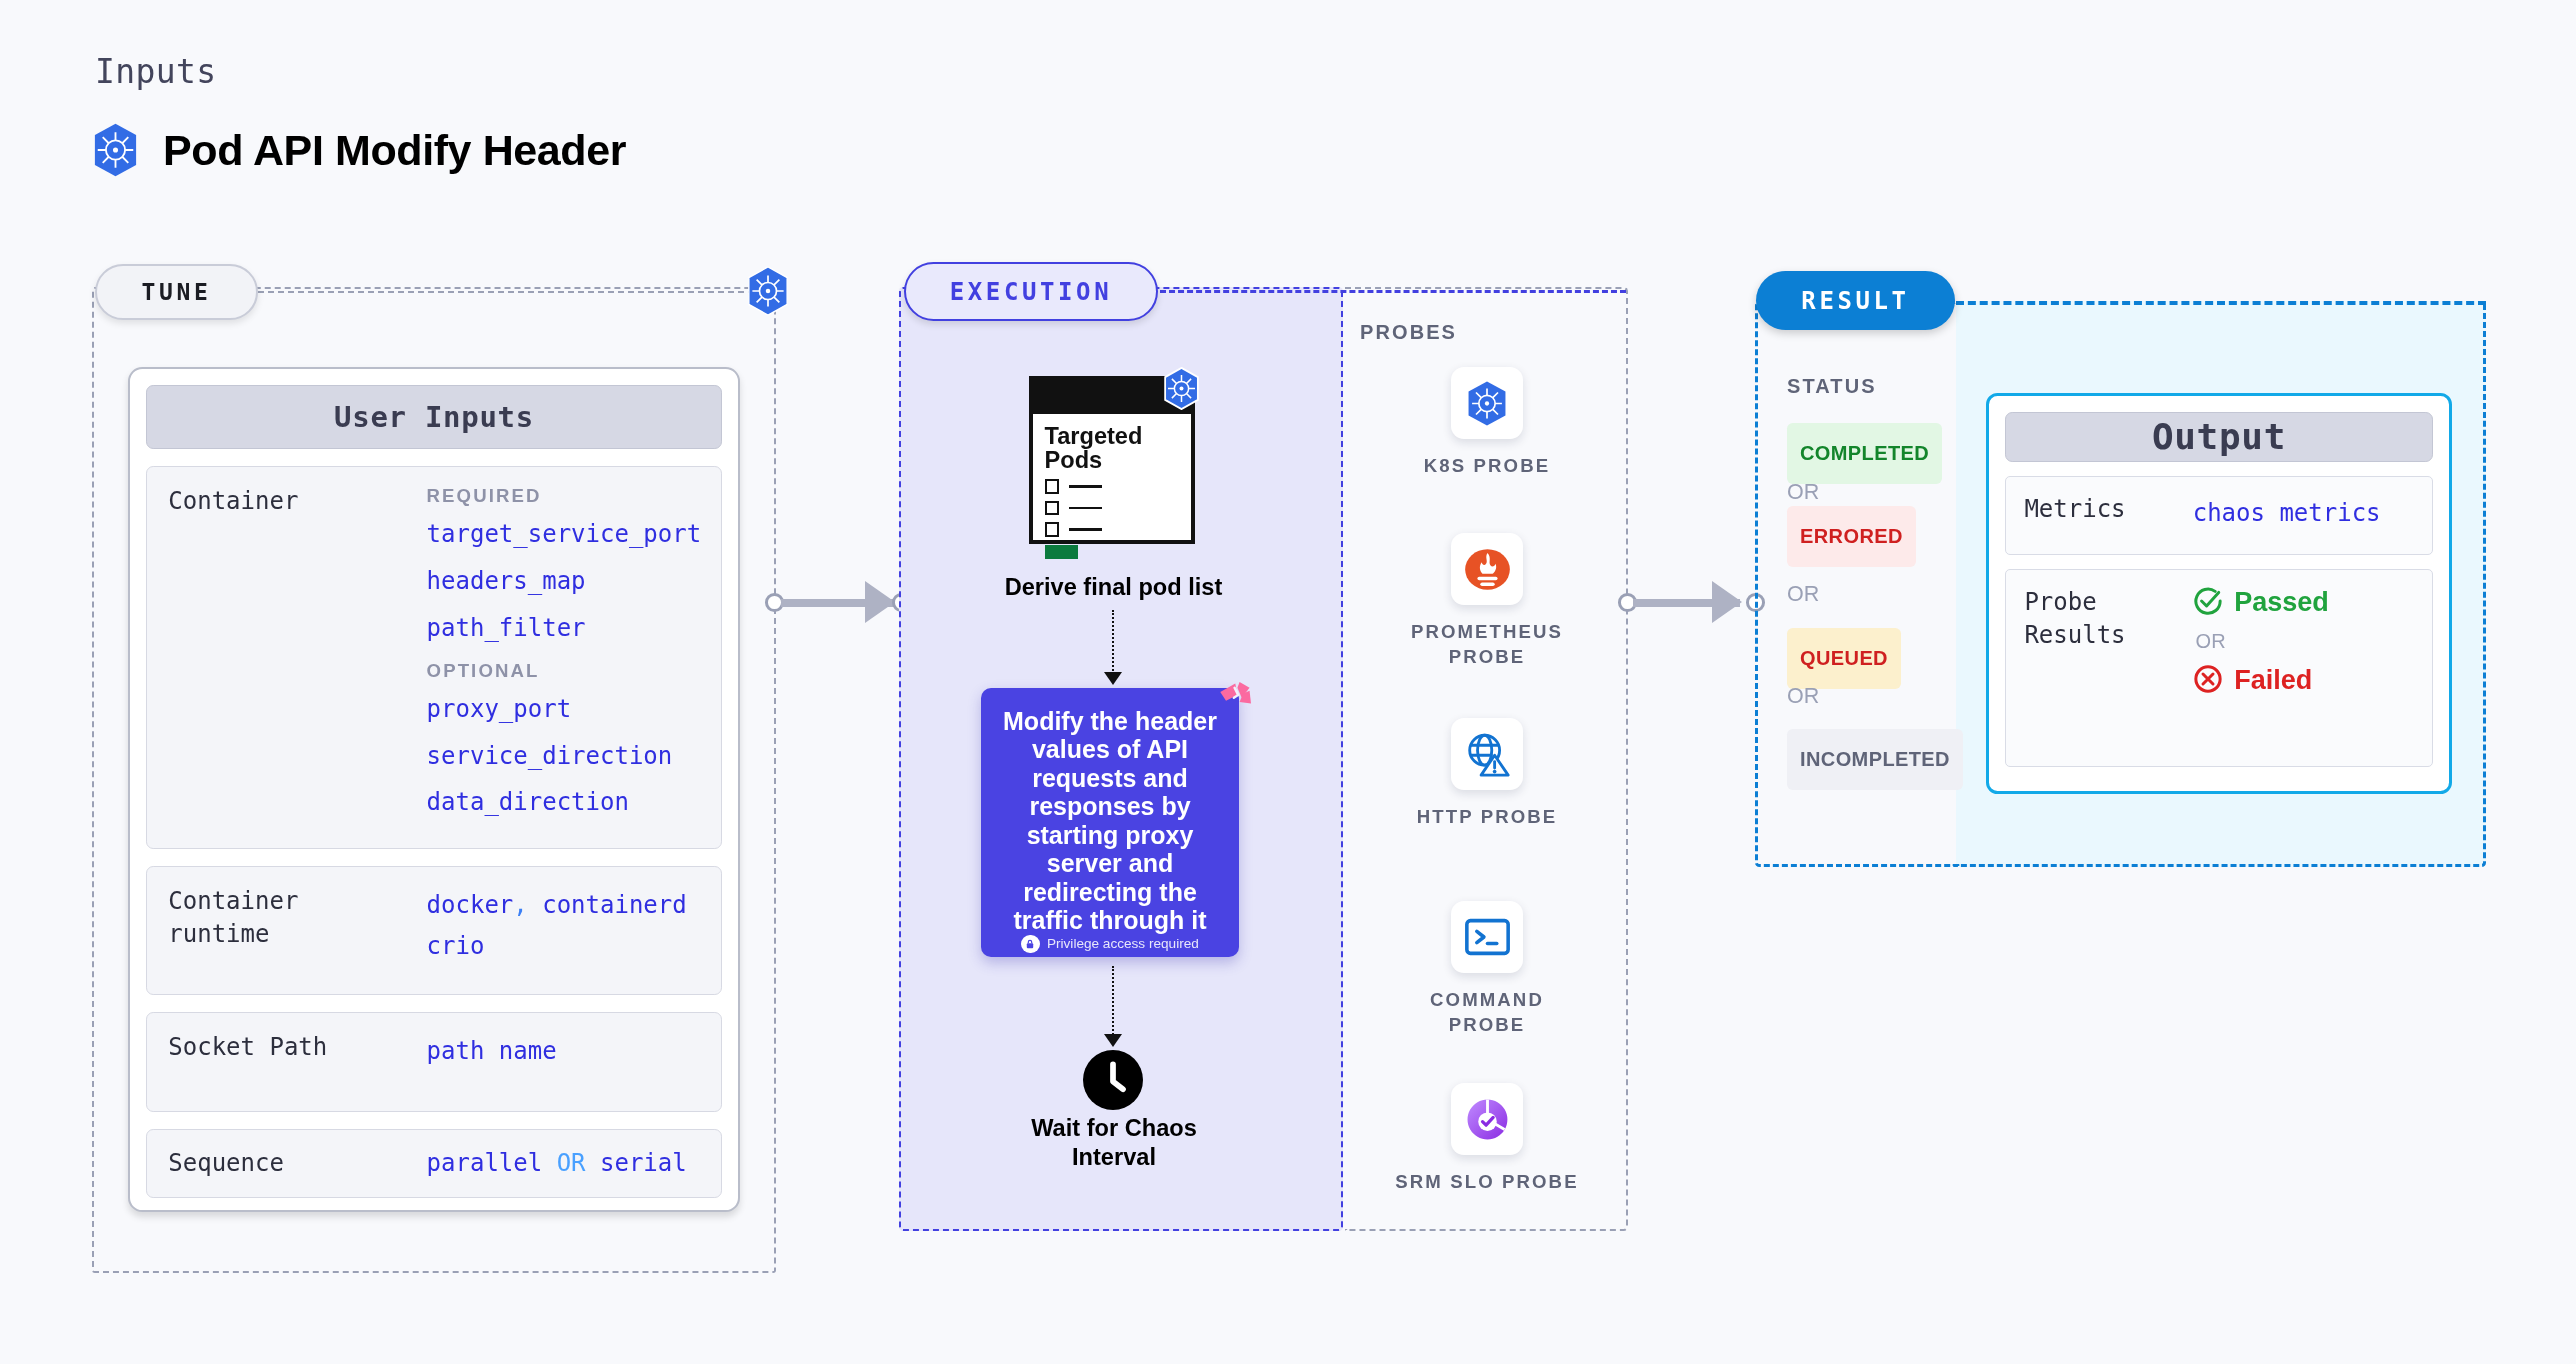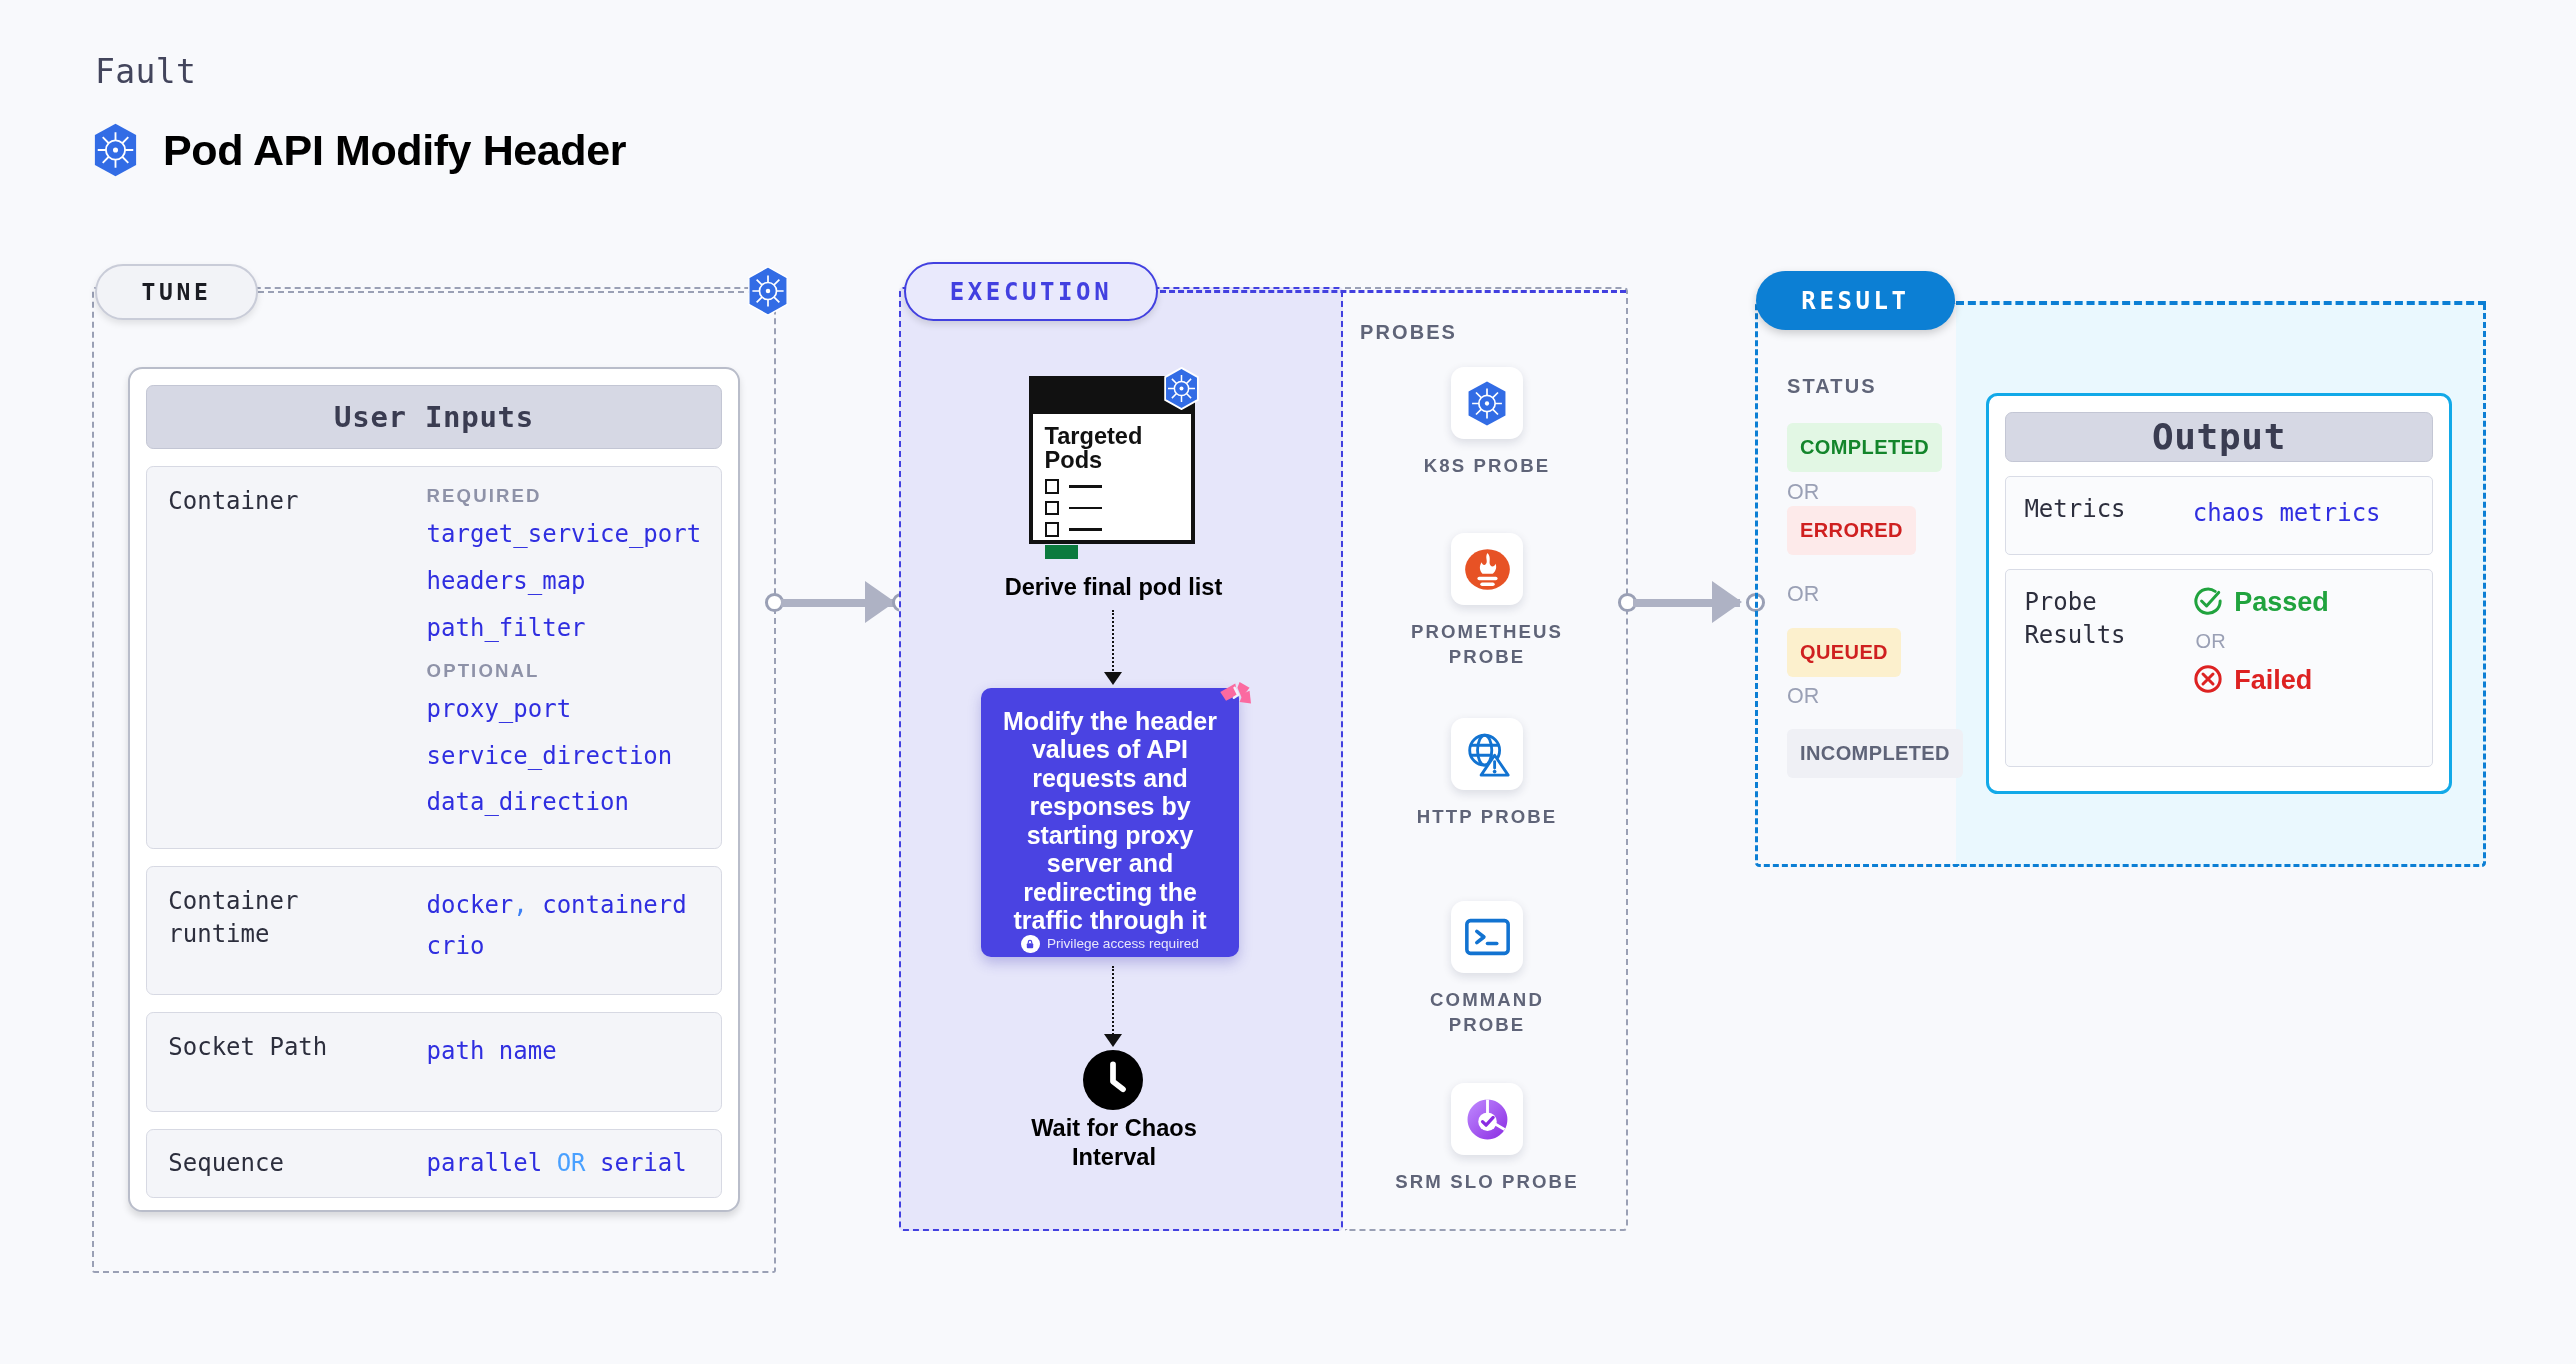--- a/index.html
+++ b/index.html
@@ -193,21 +193,21 @@
   #result-right {
     position: absolute; left: 1956px; top: 301px; width: 530px; height: 566px;
     border: 3.6px dashed #0c7fd4; border-left: none; border-top: none;
     background: #eaf8fe; border-radius: 0 4.3px 4.3px 0;
   }
   #status-title {
     position: absolute; left: 1787px; top: 375px;
     font-size: 20px; letter-spacing: 2.1px; color: #5f6478; font-weight: 600;
   }
   .status-chip {
-    position: absolute; left: 1787px; border-radius: 5.7px; padding: 13px 13px;
+    position: absolute; left: 1787px; border-radius: 5.7px; padding: 19px 13px;
     font-size: 20px; font-weight: 700; letter-spacing: 0.4px;
     font-family: "Liberation Sans", sans-serif;
   }
   .or-text {
     position: absolute; left: 1787px; font-size: 21.5px; color: #9aa0b5;
     font-family: "Liberation Sans", sans-serif;
   }
 
   
   #output-card {
@@ -241,21 +241,21 @@
     position: absolute; width: 0; height: 0;
     border-top: 21.5px solid transparent; border-bottom: 21.5px solid transparent;
     border-left: 30px solid #aeb2c4;
   }
 </style>
 </head>
 <body>
 
 <div id="stage">
 
-  <div class="fault-label">Fault</div>
+  <div class="fault-label">Inputs</div>
   <div class="title-row">
     <span>
       <svg class="k8s" width="47" height="54" viewBox="0 0 66 76">
         <polygon points="33,1 62,17 62,59 33,75 4,59 4,17" fill="#326ce5"></polygon>
         <g fill="none" stroke="#fff" stroke-width="2.6">
           <circle cx="33" cy="38" r="13.5"></circle>
           <circle cx="33" cy="38" r="3.6" fill="#fff" stroke="none"></circle>
           <path d="M33 24.5 L33 13 M33 51.5 L33 63 M19.5 38 L8 38 M46.5 38 L58 38
                    M23.5 28.5 L15 20 M42.5 47.5 L51 56 M23.5 47.5 L15 56 M42.5 28.5 L51 20"></path>
         </g>

